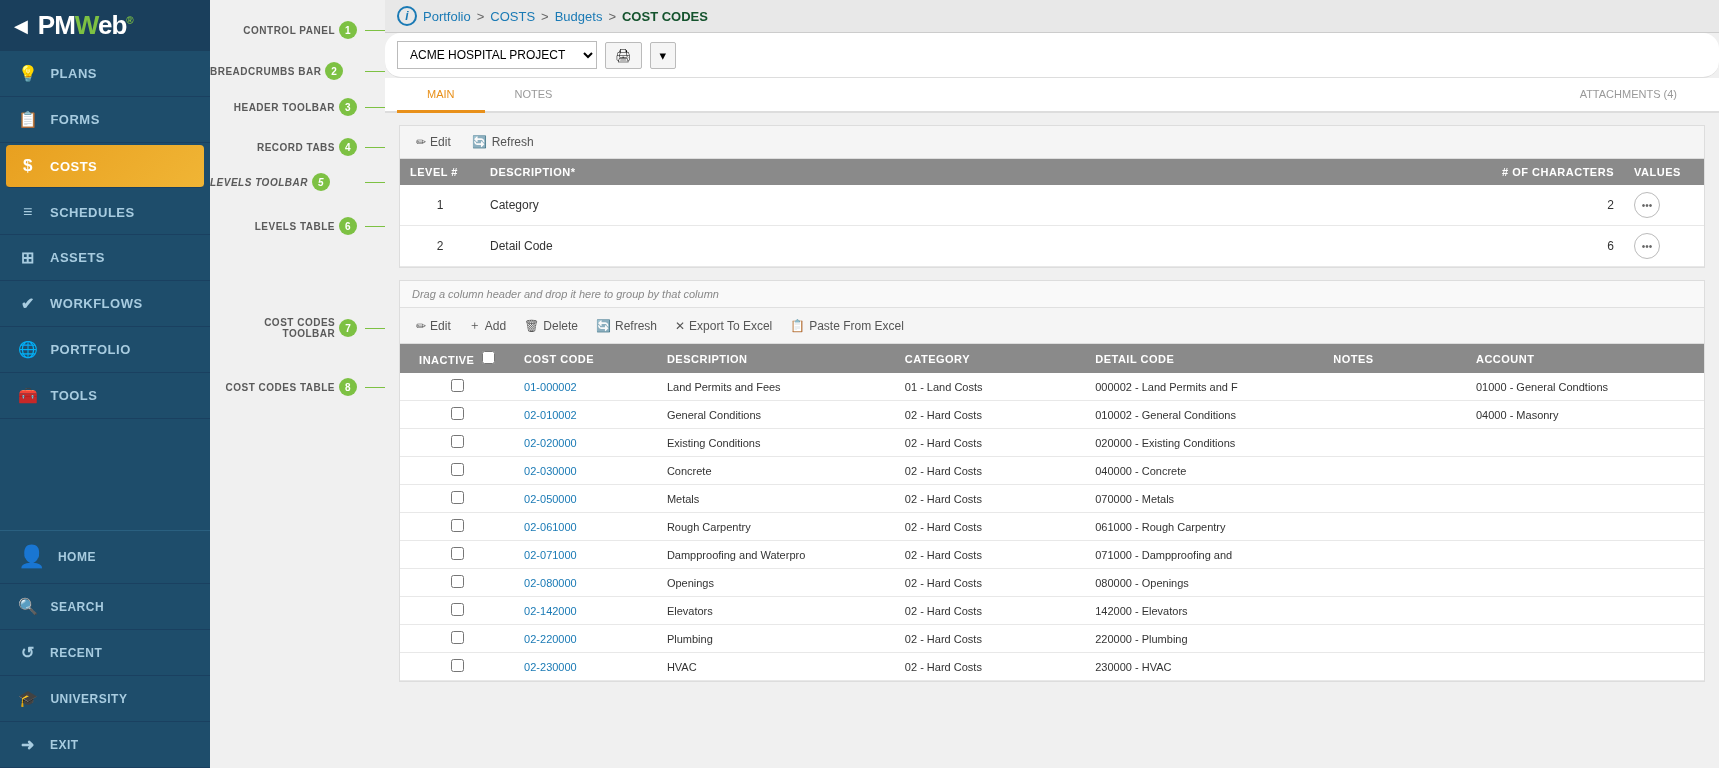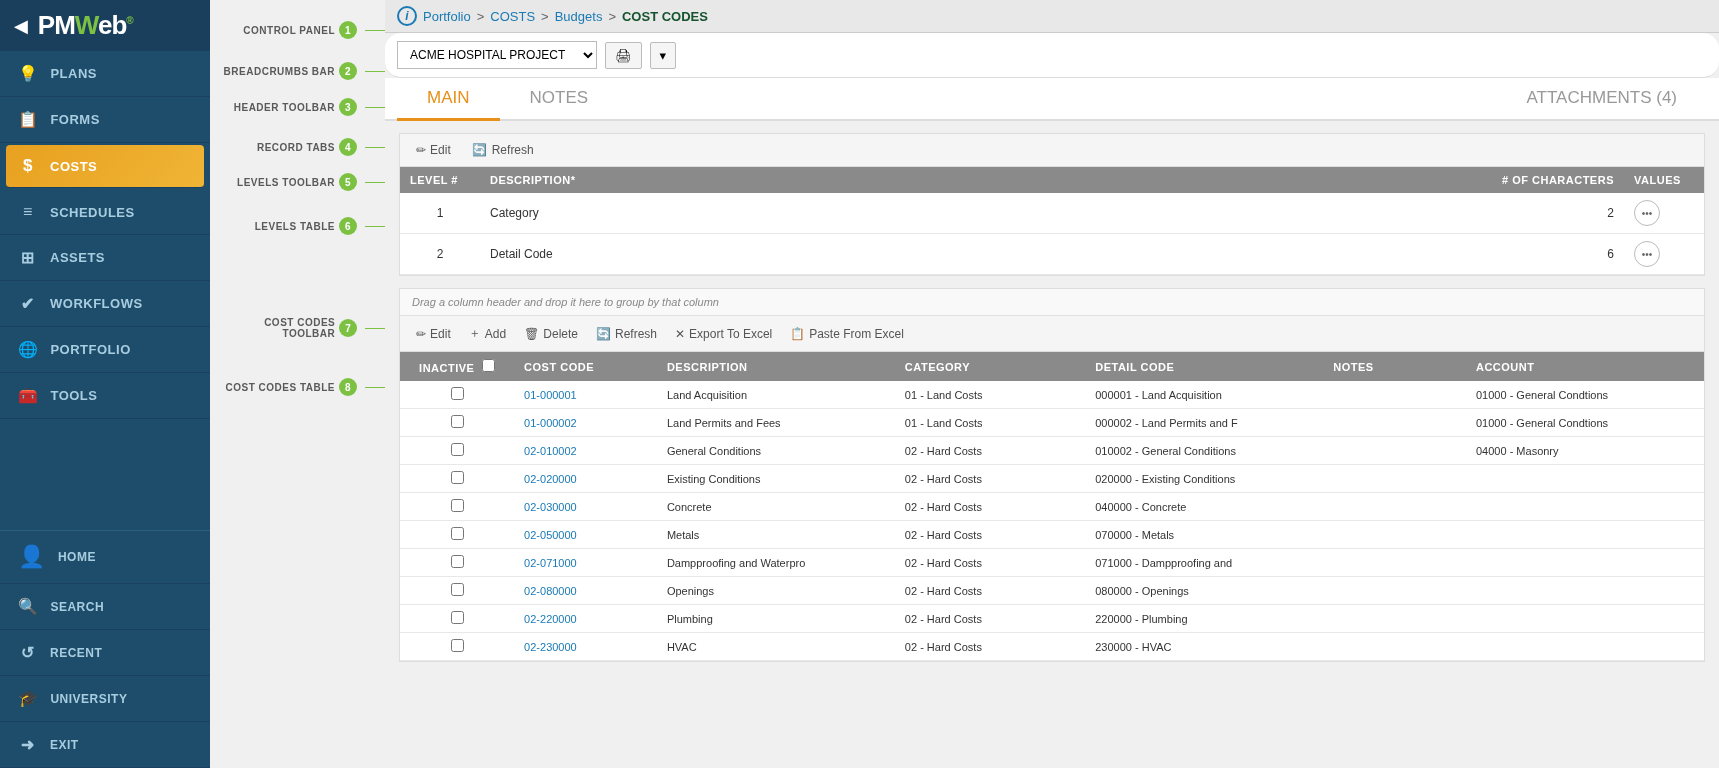--- a/index.html
+++ b/index.html
@@ -130,21 +130,21 @@
 
     
     .record-tabs {
       background: #fff;
       border-bottom: 2px solid #ddd;
       display: flex;
       padding: 0 12px;
     }
     .tab-item {
       padding: 10px 30px;
-      font-size: 17px;
+      font-size: 11px;
       cursor: pointer;
       color: #999;
       border-bottom: 3px solid transparent;
       margin-bottom: -2px;
       font-weight: 500;
     }
     .tab-item.active { color: #e8901a; border-bottom-color: #e8901a; }
 
     
     .content-area {
@@ -352,42 +352,42 @@
 
 <div style="width:175px;min-width:175px;background:#f0f0f0;display:flex;flex-direction:column;padding:6px 0;gap:0;position:relative;">
 
   <div style="height:48px;display:flex;align-items:center;justify-content:flex-end;padding-right:0;">
     <div class="annotation-label">
       <span>CONTROL PANEL</span>
       <span class="annotation-num">1</span>
     </div>
     <div style="width:20px;height:1px;background:#7dc143;"></div>
   </div>
-  <div style="height:30px;display:flex;align-items:center;justify-content:flex-end;padding-right:0;margin-top:2px;">
+  <div style="height:30px;display:flex;align-items:center;justify-content:space-between;padding-right:0;margin-top:2px;">
     <div class="annotation-label">
       <span>BREADCRUMBS BAR</span>
       <span class="annotation-num">2</span>
     </div>
     <div style="width:20px;height:1px;background:#7dc143;"></div>
   </div>
   <div style="height:42px;display:flex;align-items:center;justify-content:flex-end;padding-right:0;">
     <div class="annotation-label">
       <span>HEADER TOOLBAR</span>
       <span class="annotation-num">3</span>
     </div>
     <div style="width:20px;height:1px;background:#7dc143;"></div>
   </div>
   <div style="height:38px;display:flex;align-items:center;justify-content:flex-end;padding-right:0;">
     <div class="annotation-label">
       <span>RECORD TABS</span>
       <span class="annotation-num">4</span>
     </div>
     <div style="width:20px;height:1px;background:#7dc143;"></div>
   </div>
-  <div style="height:32px;display:flex;align-items:center;justify-content:flex-end;padding-right:0;">
+  <div style="height:32px;display:flex;align-items:center;justify-content:space-between;padding-right:0;font-style:italic;">
     <div class="annotation-label">
       <span>LEVELS TOOLBAR</span>
       <span class="annotation-num">5</span>
     </div>
     <div style="width:20px;height:1px;background:#7dc143;"></div>
   </div>
   <div style="height:56px;display:flex;align-items:center;justify-content:flex-end;padding-right:0;">
     <div class="annotation-label">
       <span>LEVELS TABLE</span>
       <span class="annotation-num">6</span>
@@ -517,33 +517,20 @@
             </th>
             <th style="width:120px;">COST CODE</th>
             <th style="width:200px;">DESCRIPTION</th>
             <th style="width:160px;">CATEGORY</th>
             <th style="width:200px;">DETAIL CODE</th>
             <th style="width:120px;">NOTES</th>
             <th style="width:200px;">ACCOUNT</th>
           </tr>
         </thead>
         <tbody id="costs-tbody">
-        <tr>
-      <td class="inactive-col">
-        <input type="checkbox" style="">
-      </td>
-      <td>
-        <a href="#">01-000001</a>
-      </td>
-      <td>Land Acquisition</td>
-      <td>01 - Land Costs</td>
-      <td>000001 - Land Acquisition</td>
-      <td></td>
-      <td>01000 - General Condtions</td>
-    </tr>
             <tr>
       <td class="inactive-col">
         <input type="checkbox" style="">
       </td>
       <td>
         <a href="#">01-000002</a>
       </td>
       <td>Land Permits and Fees</td>
       <td>01 - Land Costs</td>
       <td>000002 - Land Permits and F</td>
@@ -600,38 +587,64 @@
       <td>02 - Hard Costs</td>
       <td>070000 - Metals</td>
       <td></td>
       <td></td>
     </tr>
             <tr>
       <td class="inactive-col">
         <input type="checkbox" style="">
       </td>
       <td>
+        <a href="#">02-061000</a>
+      </td>
+      <td>Rough Carpentry</td>
+      <td>02 - Hard Costs</td>
+      <td>061000 - Rough Carpentry</td>
+      <td></td>
+      <td></td>
+    </tr>
+            <tr>
+      <td class="inactive-col">
+        <input type="checkbox" style="">
+      </td>
+      <td>
         <a href="#">02-071000</a>
       </td>
       <td>Dampproofing and Waterpro</td>
       <td>02 - Hard Costs</td>
       <td>071000 - Dampproofing and</td>
       <td></td>
       <td></td>
     </tr>
             <tr>
       <td class="inactive-col">
         <input type="checkbox" style="">
       </td>
       <td>
         <a href="#">02-080000</a>
       </td>
       <td>Openings</td>
       <td>02 - Hard Costs</td>
       <td>080000 - Openings</td>
+      <td></td>
+      <td></td>
+    </tr>
+            <tr>
+      <td class="inactive-col">
+        <input type="checkbox" style="">
+      </td>
+      <td>
+        <a href="#">02-142000</a>
+      </td>
+      <td>Elevators</td>
+      <td>02 - Hard Costs</td>
+      <td>142000 - Elevators</td>
       <td></td>
       <td></td>
     </tr>
             <tr>
       <td class="inactive-col">
         <input type="checkbox" style="">
       </td>
       <td>
         <a href="#">02-220000</a>
       </td>

